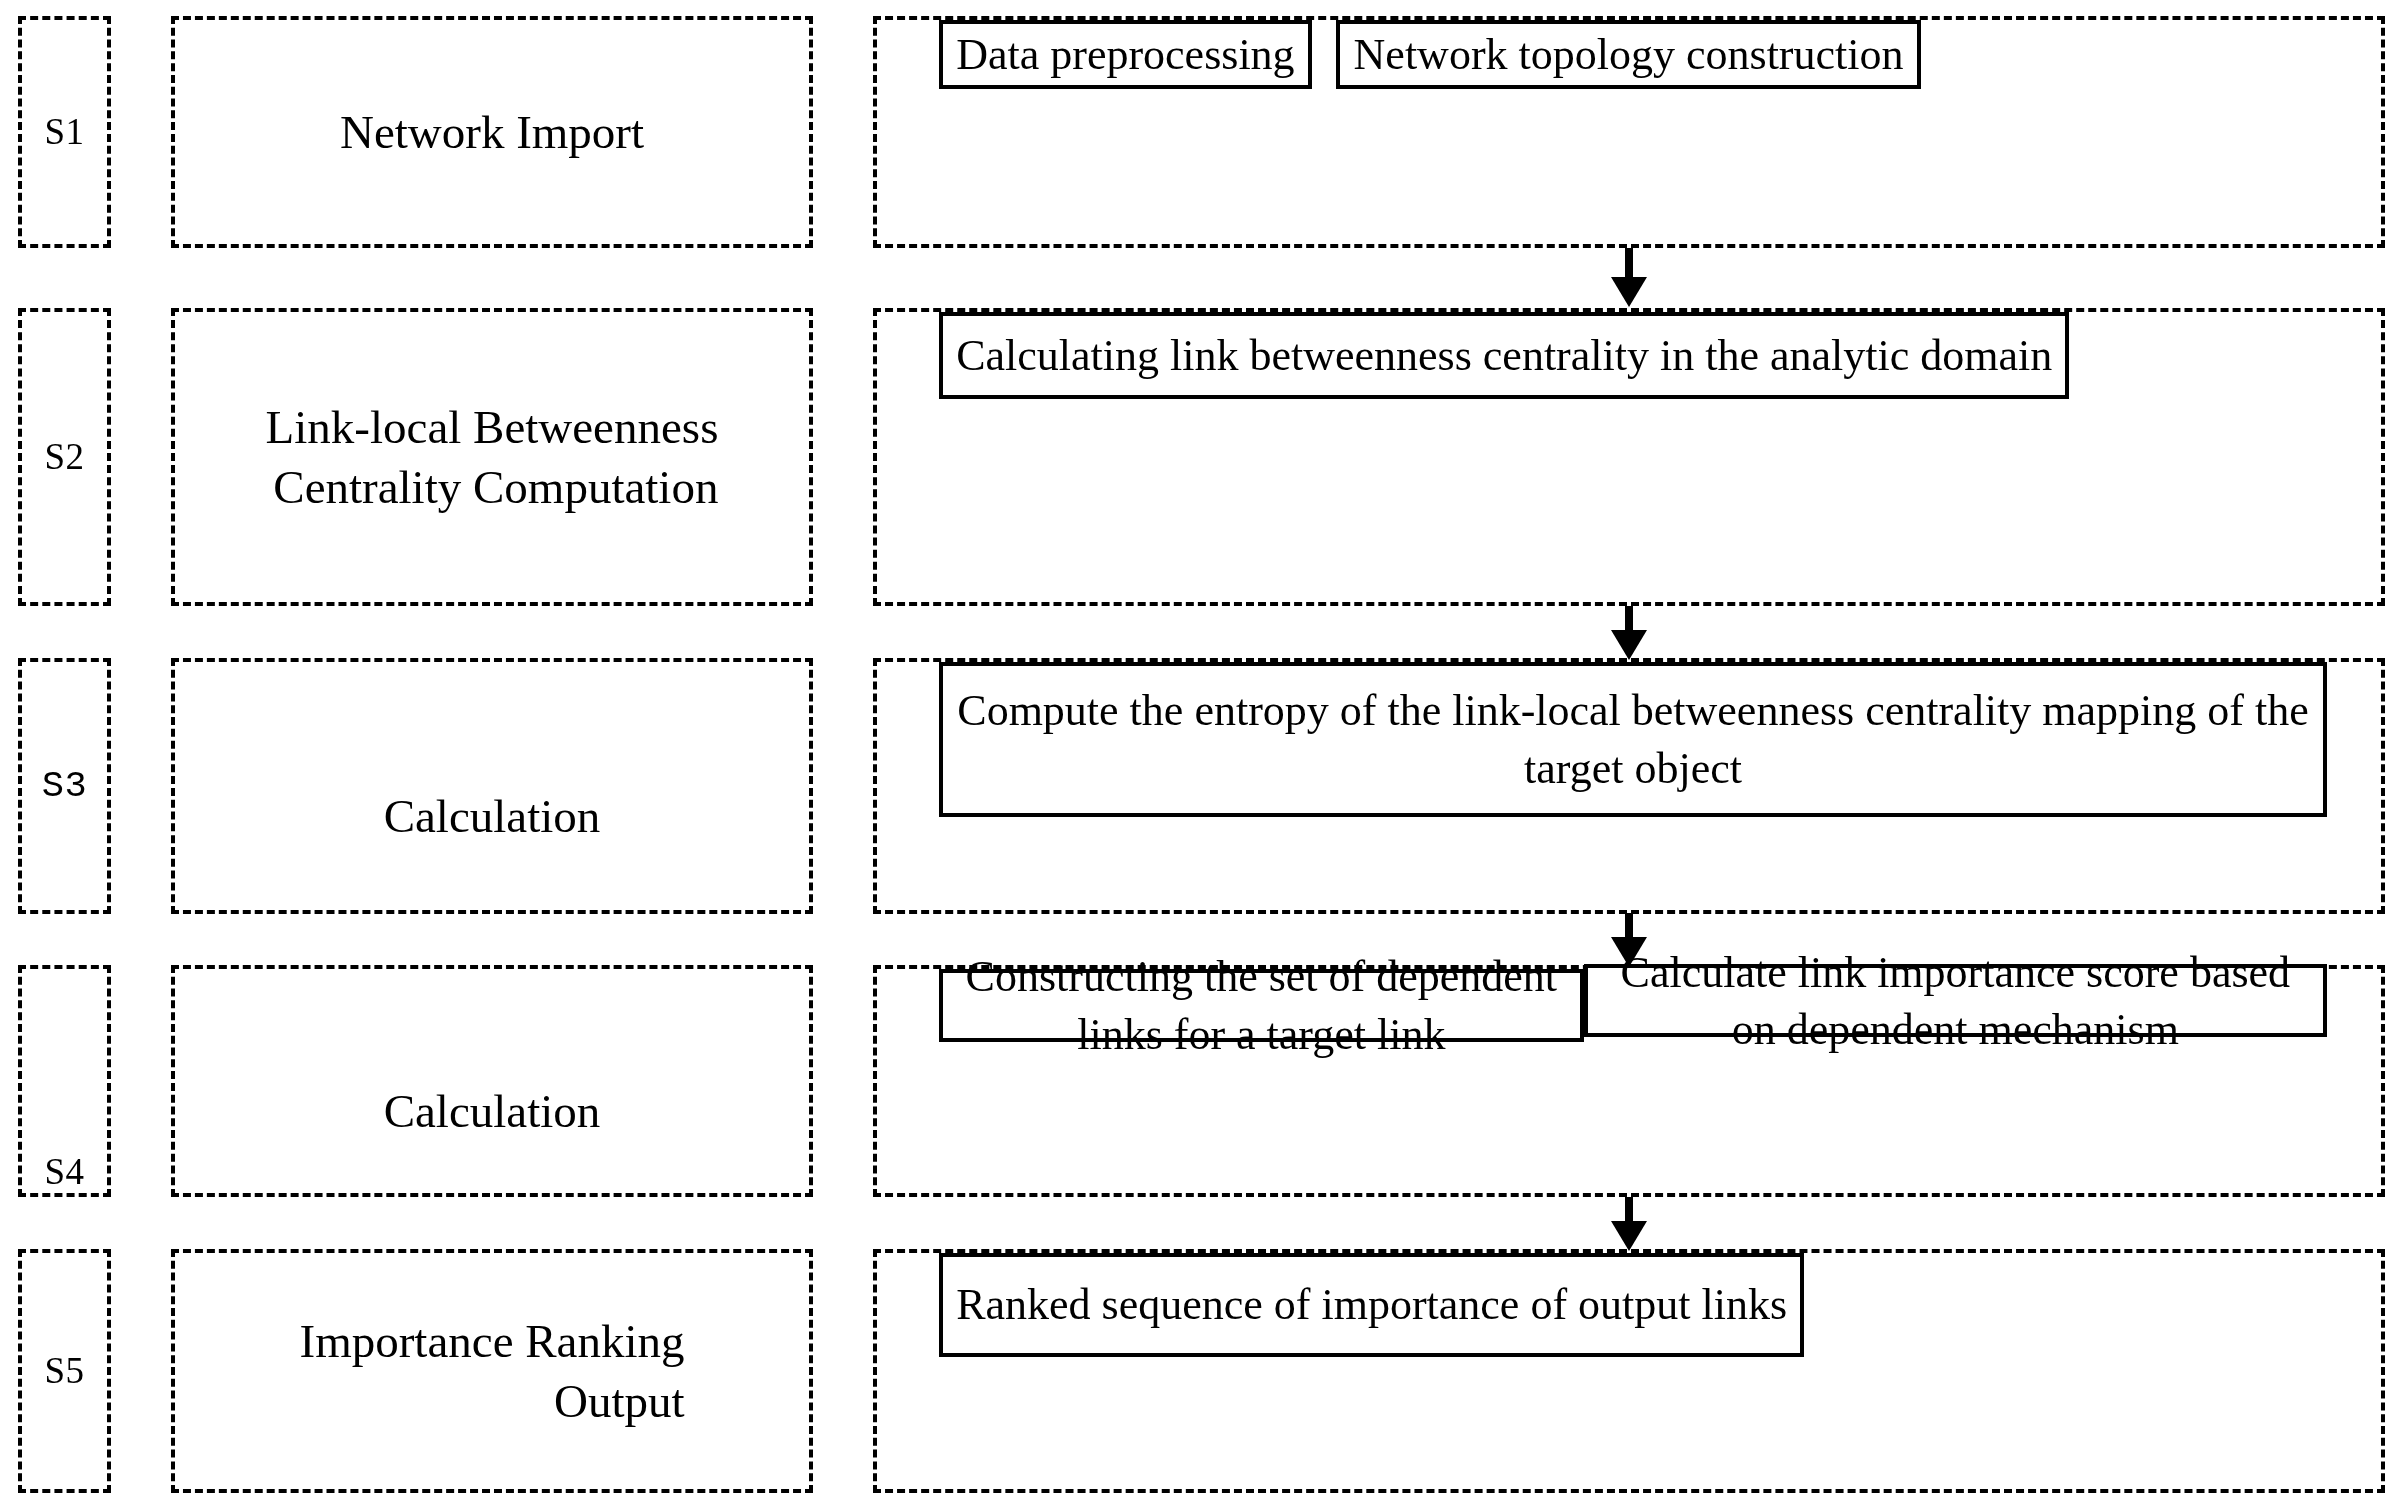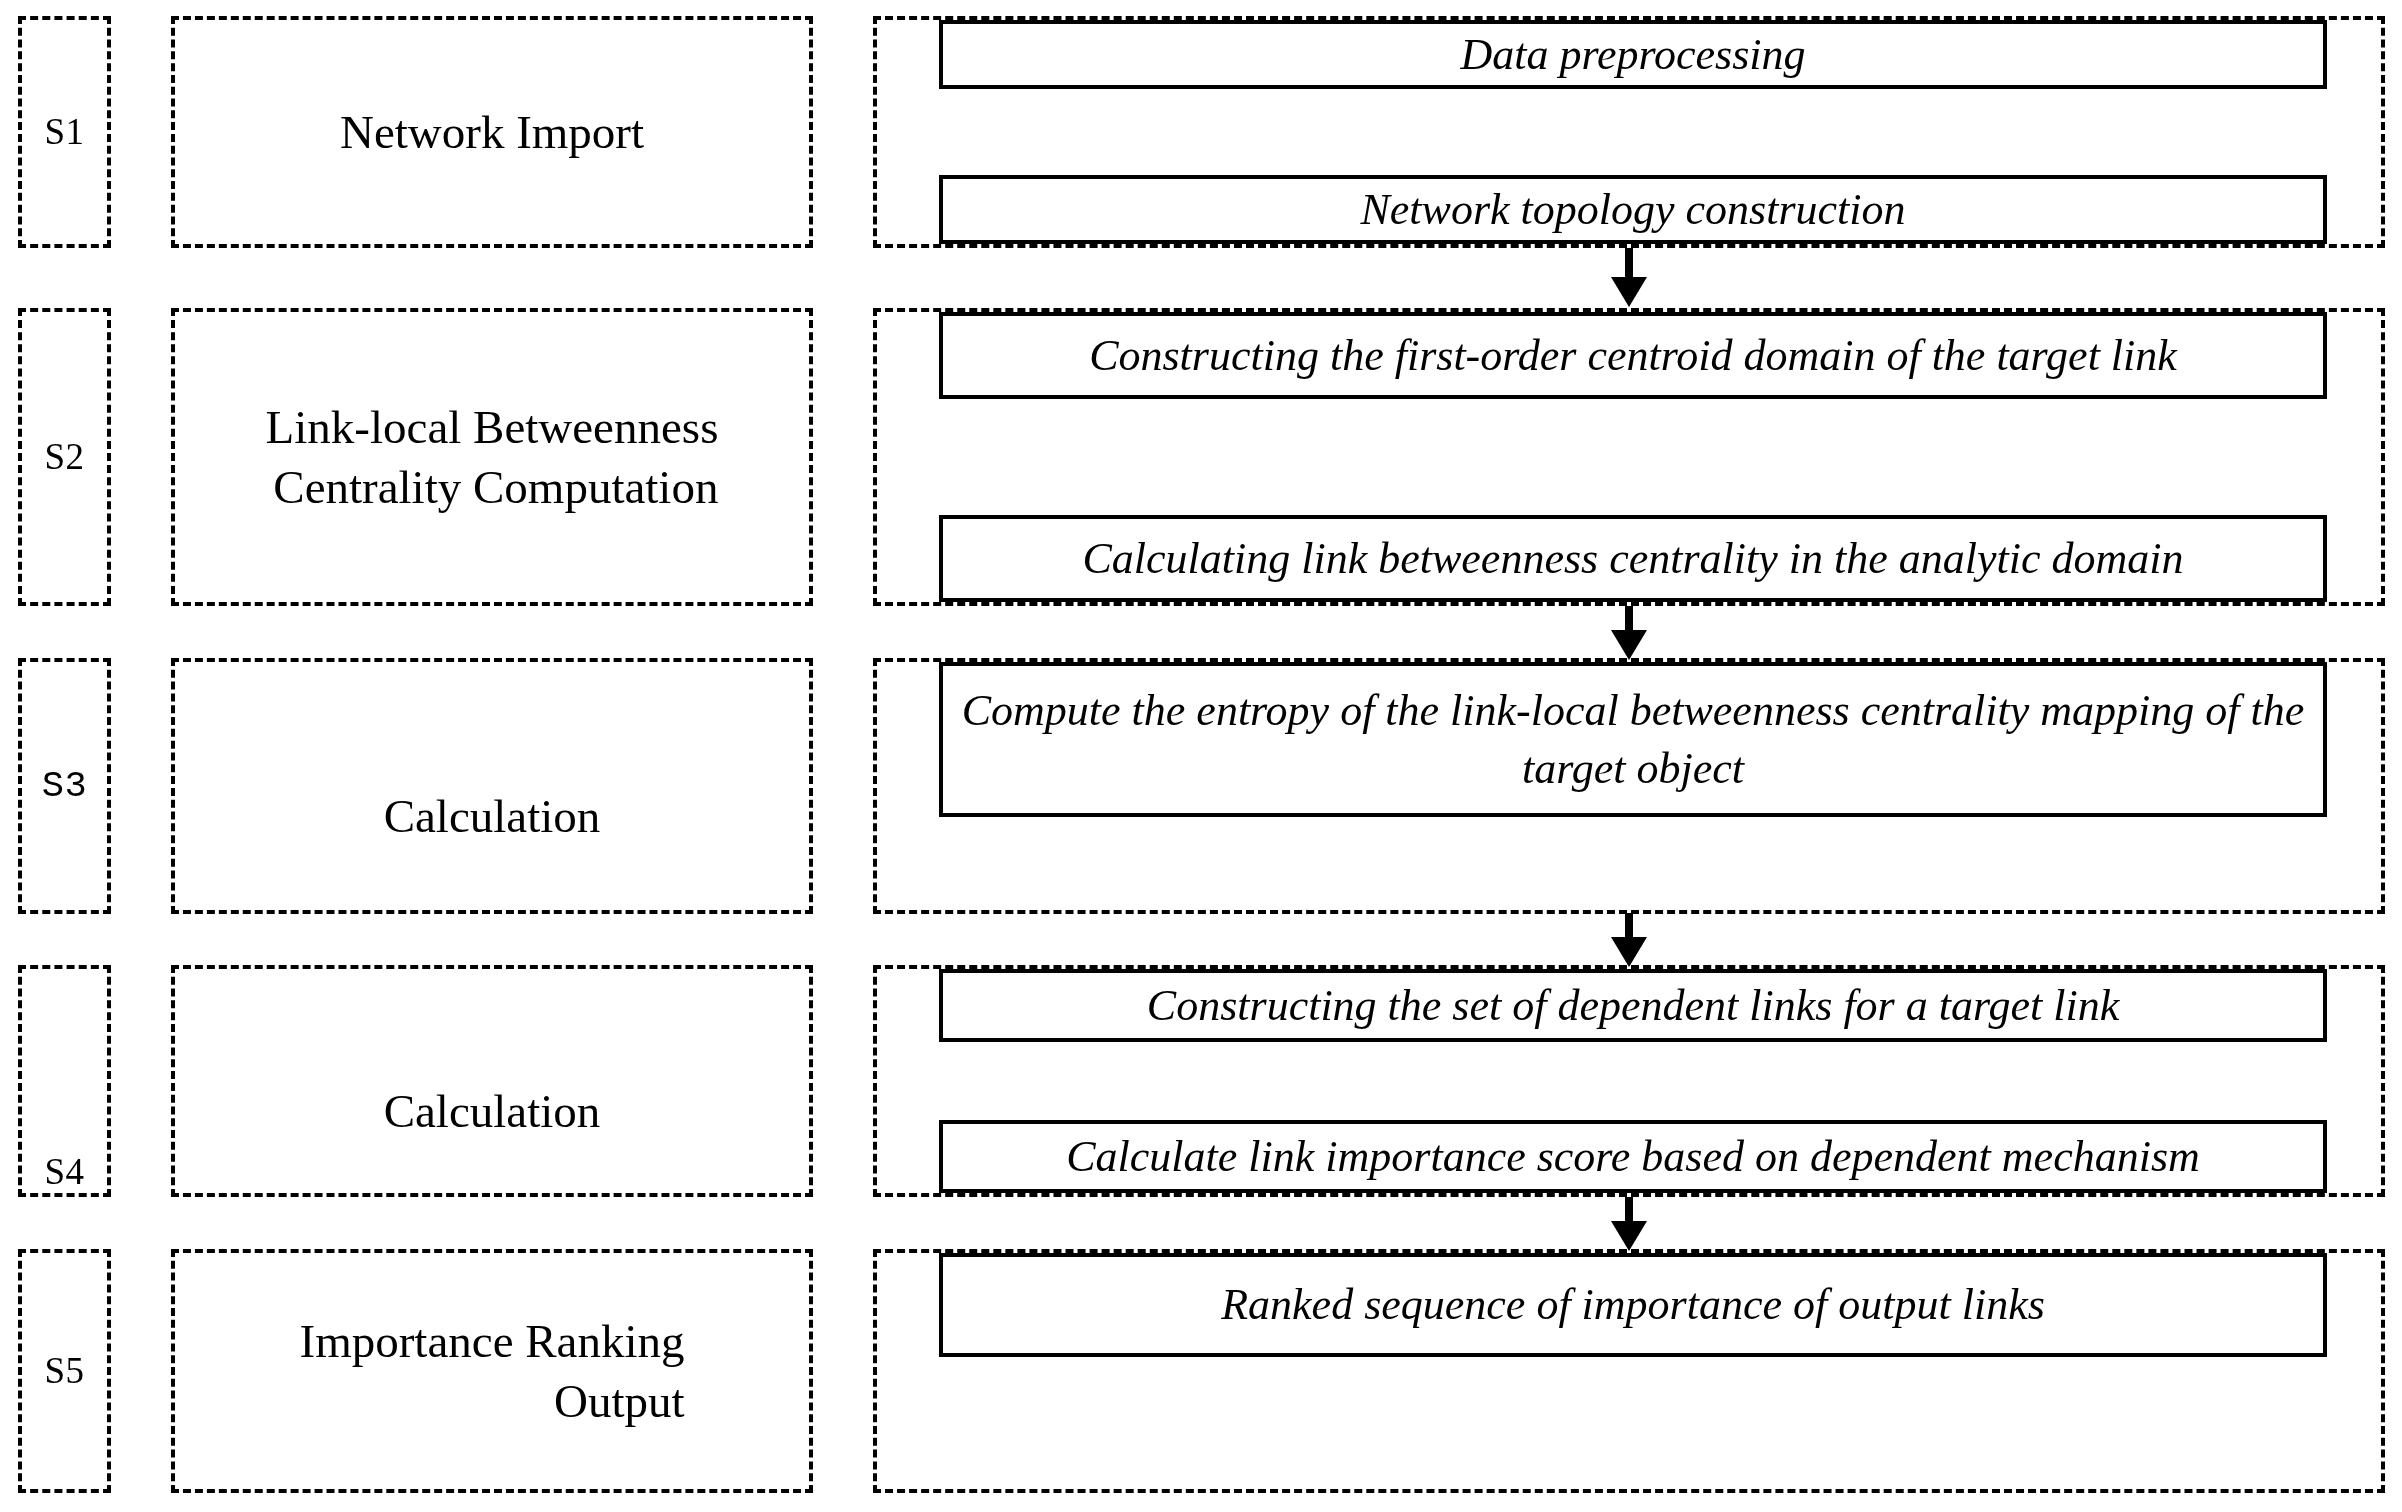--- a/index.html
+++ b/index.html
@@ -39,23 +39,22 @@
     line-height: 1.28;
     text-align: right;
     padding: 0 17px;
   }
 
   
   .detail-stack {
     position: absolute;
     box-sizing: border-box;
     display: flex;
-    flex-direction: column;
-    justify-content: space-between;
-    font-style: italic;
+    flex-direction: row;
+    justify-content: flex-start;
   }
   .action-box {
     box-sizing: border-box;
     border: 4.7px solid #000000;
     background: #ffffff;
     display: flex;
     align-items: center;
     justify-content: center;
     text-align: center;
     font-size: 44px;
@@ -117,21 +116,20 @@
 
   <div class="dashed phase-cell" style="left:171px; top:308px; width:642px; height:298px;">
     <span>
       <span>Link-local Betweenness</span><br>
       <span>Centrality Computation</span>
     </span>
   </div>
 
   <div class="dashed" style="left:873px; top:308px; width:1512px; height:298px;">
     <div class="detail-stack" style="left:62px; top:0; width:1388px; height:100%; gap:38px;">
-      <div class="action-box" style="height:87px;">Constructing the first-order centroid domain of the target link</div>
       <div class="action-box" style="height:87px;">Calculating link betweenness centrality in the analytic domain</div>
     </div>
   </div>
 
   <div class="arrow" style="left:1629px; top:606px;">
     <div class="shaft" style="height:26.5px;"></div>
     <div class="head" style="top:24px;"></div>
   </div>
 
   <div class="dashed step-cell" style="left:18px; top:658px; width:93px; height:256px;font-family:Liberation Mono, monospace;">

